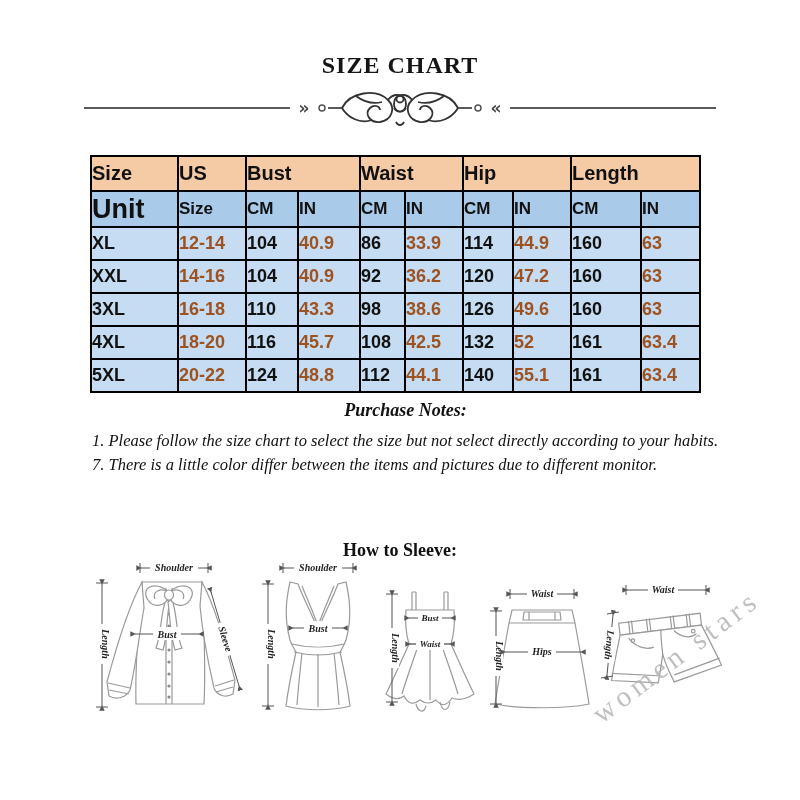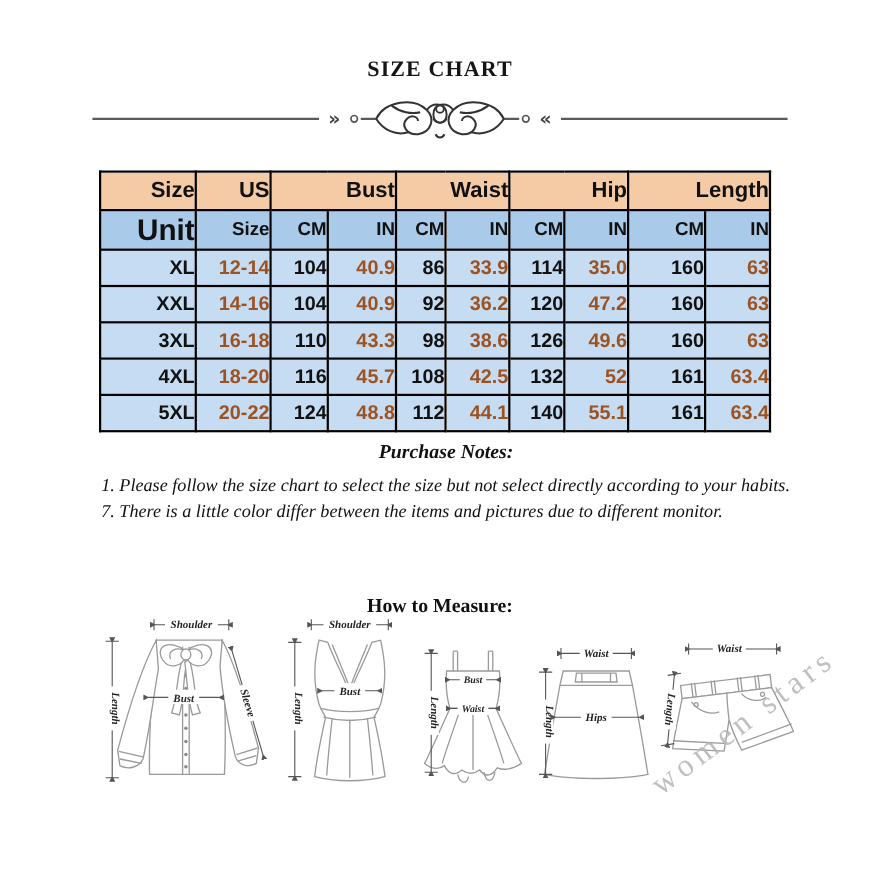--- a/index.html
+++ b/index.html
@@ -8,29 +8,29 @@
   }
   *{margin:0;padding:0;box-sizing:border-box;}
   html,body{background:#fff;}
   .canvas{
     position:relative;width:800px;height:800px;background:#fff;overflow:hidden;
     font-family:"Liberation Serif", serif;color:#111;
   }
   
   .title{
     position:absolute;top:52px;left:0;width:800px;text-align:center;
-    font-size:20px;font-weight:bold;letter-spacing:1px;color:#151515;
+    font-size:24px;font-weight:bold;letter-spacing:1px;color:#151515;
   }
   
   .divider{position:absolute;top:86px;left:80px;width:640px;height:44px;}
   
   .tablewrap{position:absolute;top:155px;left:90px;}
   table.size-chart{
     border-collapse:collapse;table-layout:fixed;width:609px;
-    font-family:"Liberation Sans", sans-serif;font-weight:bold;text-align:right;
+    font-family:"Liberation Sans", sans-serif;font-weight:bold;text-align:left;
   }
   table.size-chart td, table.size-chart th{
     border:2.5px solid var(--border);padding:0;vertical-align:middle;overflow:hidden;
   }
   tr.group-row th{background:var(--peach);height:35px;font-size:20px;color:#111;}
   tr.unit-row th{background:var(--unitblue);height:36px;font-size:17px;color:#111;}
   tr.unit-row th.first{font-size:27px;}
   tr.data-row td{background:var(--rowblue);height:33px;font-size:18px;color:#111;}
   tr.data-row td.accent{color:var(--accent);}
   
@@ -130,21 +130,21 @@
         <th>IN</th>
       </tr>
       <tr class="data-row">
         <td>XL</td>
         <td class="accent">12-14</td>
         <td>104</td>
         <td class="accent">40.9</td>
         <td>86</td>
         <td class="accent">33.9</td>
         <td>114</td>
-        <td class="accent">35.0</td>
+        <td class="accent">44.9</td>
         <td>160</td>
         <td class="accent">63</td>
       </tr>
       <tr class="data-row">
         <td>XXL</td>
         <td class="accent">14-16</td>
         <td>104</td>
         <td class="accent">40.9</td>
         <td>92</td>
         <td class="accent">36.2</td>
@@ -192,21 +192,21 @@
     </tbody>
       </table>
   </div>
 
   <div class="notes">
     <div class="heading">Purchase Notes:</div>
     <p><span>1. Please follow the size chart to select the size but not select directly according to your habits.</span><b></b></p>
     <p><span>7. There is a little color differ between the items and pictures due to different monitor.</span><b></b></p>
   </div>
 
-  <div class="measure-heading">How to Measure:</div>
+  <div class="measure-heading">How to Sleeve:</div>
 
   <div class="measure">
     <svg width="644" height="170" viewBox="0 0 644 170">
       <defs>
         <marker id="ah" viewBox="0 0 10 10" refX="1.5" refY="5" markerWidth="5.5" markerHeight="5.5" orient="auto-start-reverse">
           <path d="M10 0 L0 5 L10 10 Z" fill="#555"></path>
         </marker>
       </defs>
 
       <g>

